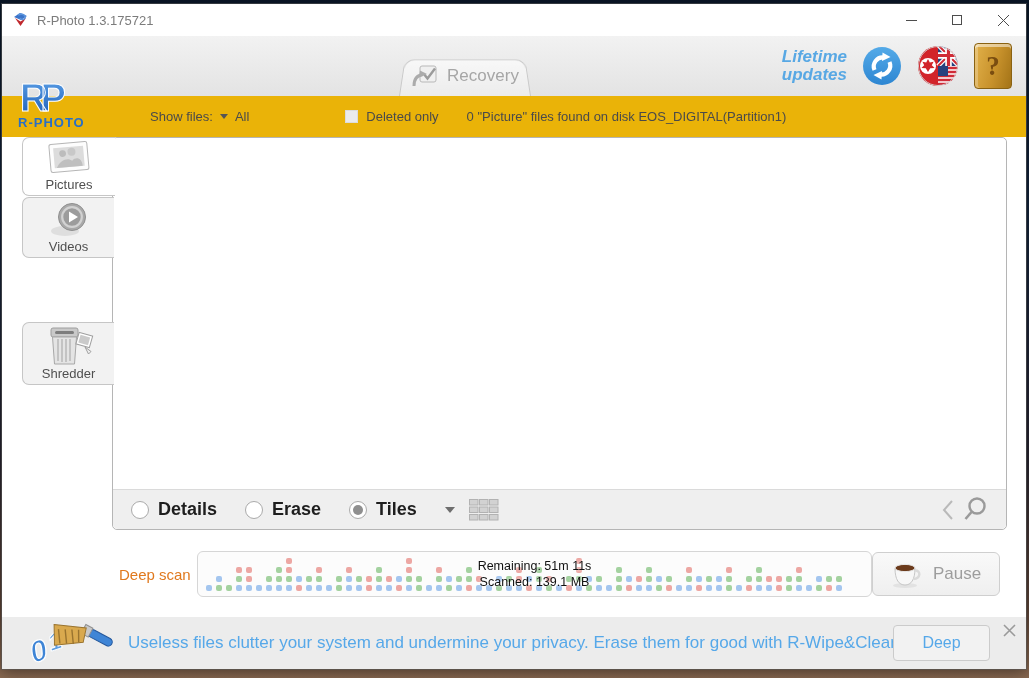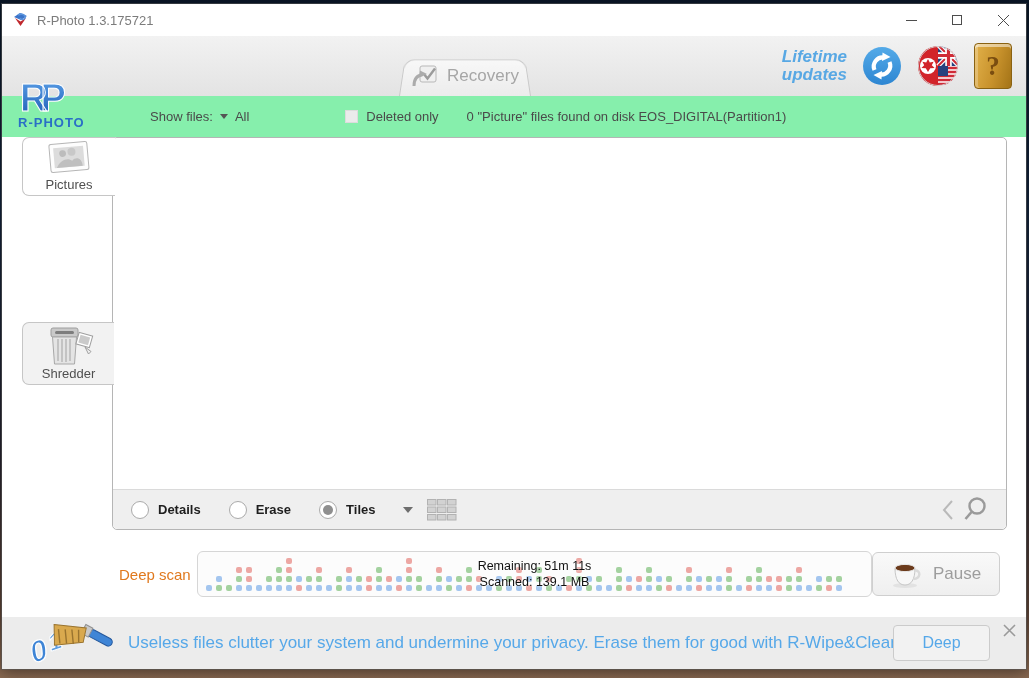--- a/index.html
+++ b/index.html
@@ -36,35 +36,35 @@
   #tab-recovery { left:397px; width:132px; z-index:1; }
   .toolbar-right { position:absolute; right:14px; top:50%; transform:translateY(-50%);
     display:flex; align-items:center; gap:15px; }
   .lifetime { color:#58a8e4; font-style:italic; font-weight:bold; font-size:17px; line-height:1.05; text-align:right; }
   .help-book { width:38px; height:46px; border-radius:4px;
     background:linear-gradient(105deg,#e2b14a 0%,#c8922c 55%,#a37317 100%);
     border:1px solid #8a6212; box-shadow:inset 3px 0 0 rgba(255,255,255,.25), inset 0 3px 0 rgba(255,255,255,.5);
     display:flex; align-items:center; justify-content:center;
     color:#7a4d10; font-size:27px; font-weight:bold; font-family:"Liberation Serif",serif; }
   
-  .filter-row { height:41px; flex:0 0 auto; background:#86efac; display:flex; align-items:center;
+  .filter-row { height:41px; flex:0 0 auto; background:#eab308; display:flex; align-items:center;
     font-size:13px; color:#4a4a4a; padding-left:148px; }
   .show-files { display:flex; align-items:center; gap:7px; }
   .tri-down { width:0; height:0; border-left:4px solid transparent; border-right:4px solid transparent; border-top:5px solid #555; }
   .deleted-group { display:flex; align-items:center; gap:8px; margin-left:96px; }
   .checkbox { width:13px; height:13px; background:#ebebeb; border:1px solid #dcdcdc; }
   .status-text { margin-left:28px; }
   
   .main-zone { height:393px; flex:0 0 auto; position:relative; background:#fff; }
   .panel { position:absolute; left:110px; top:0; right:19px; bottom:0;
     border:1px solid #b5b5b5; border-radius:5px; display:flex; flex-direction:column; background:#fff; }
   .panel-content { flex:1; border-radius:5px 5px 0 0; background:#fff; }
   .view-bar { height:40px; flex:0 0 auto; background:#efefef; border-top:1px solid #dadada;
     border-radius:0 0 5px 5px; display:flex; align-items:center; padding:0 18px; }
-  .radio-item { display:flex; align-items:center; gap:9px; margin-right:28px; font-size:13px; font-weight:bold; color:#1e1e1e; }
+  .radio-item { display:flex; align-items:center; gap:9px; margin-right:28px; font-size:18px; font-weight:bold; color:#1e1e1e; }
   .radio-circle { width:18px; height:18px; border-radius:50%; border:1px solid #aaa; background:#fff;
     display:flex; align-items:center; justify-content:center; }
   .radio-circle .dot { width:10px; height:10px; border-radius:50%; background:transparent; }
   .radio-item.selected .radio-circle .dot { background:#8f8f8f; }
   .tiles-arrow { width:0; height:0; border-left:5px solid transparent; border-right:5px solid transparent;
     border-top:6px solid #6e6e6e; margin:0 14px 0 0; }
   .search-cluster { margin-left:auto; display:flex; align-items:center; gap:6px; }
   
   .side-btn { position:absolute; left:20px; width:92px; border:1px solid #c6c6c6; border-right:none;
     border-radius:7px 0 0 7px; background:#f2f2f2; display:flex; flex-direction:column;
@@ -232,20 +232,31 @@
             <rect x="11" y="8" width="30" height="20" fill="#dcdcdc"></rect>
             <circle cx="20" cy="14" r="3.4" fill="#bcbcbc"></circle>
             <circle cx="29" cy="13" r="4" fill="#c8c8c8"></circle>
             <path d="M13 28 C17 20 25 18 29 22 C33 18 39 20 39 28 Z" fill="#bfbfbf"></path>
           </g>
         </svg>
       </span>
       <span>Pictures</span>
     </div>
 
+    <div class="side-btn" id="btn-videos">
+      <span class="icon-wrap">
+        <svg width="48" height="40" viewBox="0 0 48 40">
+          <ellipse cx="20" cy="32" rx="14" ry="5" fill="#dedede"></ellipse>
+          <circle cx="27" cy="18" r="13.5" fill="#a9a9a9" stroke="#8f8f8f"></circle>
+          <circle cx="27" cy="18" r="9.8" fill="#9c9c9c" stroke="#d2d2d2" stroke-width="2.2"></circle>
+          <path d="M24 12.5 L33 18 L24 23.5 Z" fill="#fff"></path>
+        </svg>
+      </span>
+      <span>Videos</span>
+    </div>
 
     <div class="side-btn" id="btn-shredder">
       <span class="icon-wrap">
         <svg width="52" height="42" viewBox="0 0 52 42">
           <rect x="8" y="4" width="27" height="9" rx="2" fill="#c9c9c9" stroke="#9e9e9e"></rect>
           <rect x="12" y="7" width="19" height="3" rx="1.5" fill="#7d7d7d"></rect>
           <path d="M9.5 13 L33.5 13 L31.5 40 L11.5 40 Z" fill="#e4e4e4" stroke="#a8a8a8"></path>
           <path d="M15 15 V37 M19 15 V38 M23 15 V38 M27 15 V37" stroke="#b6b6b6" stroke-width="1.4"></path>
           <g transform="rotate(16 41 17)">
             <rect x="34" y="10" width="14" height="12" fill="#fff" stroke="#9e9e9e"></rect>

